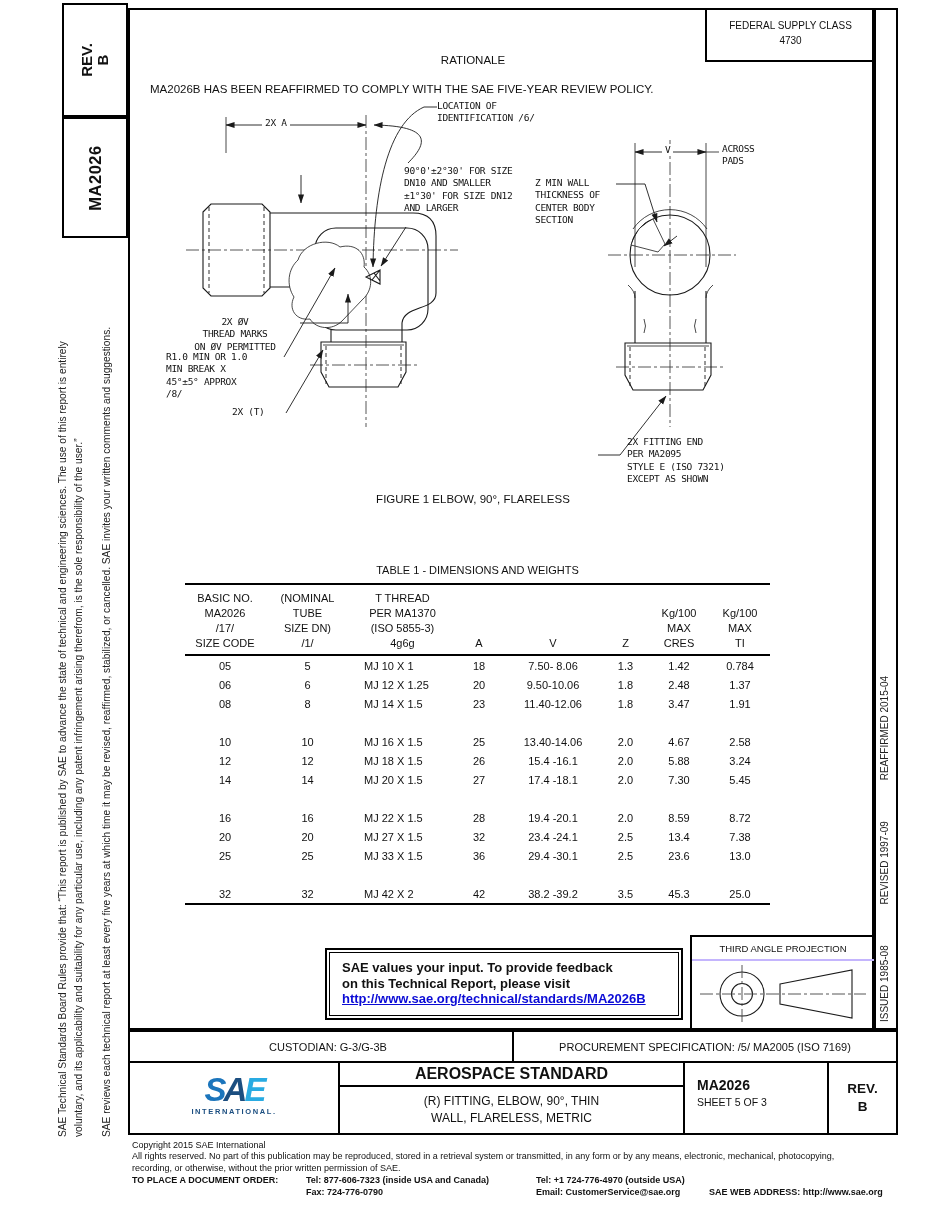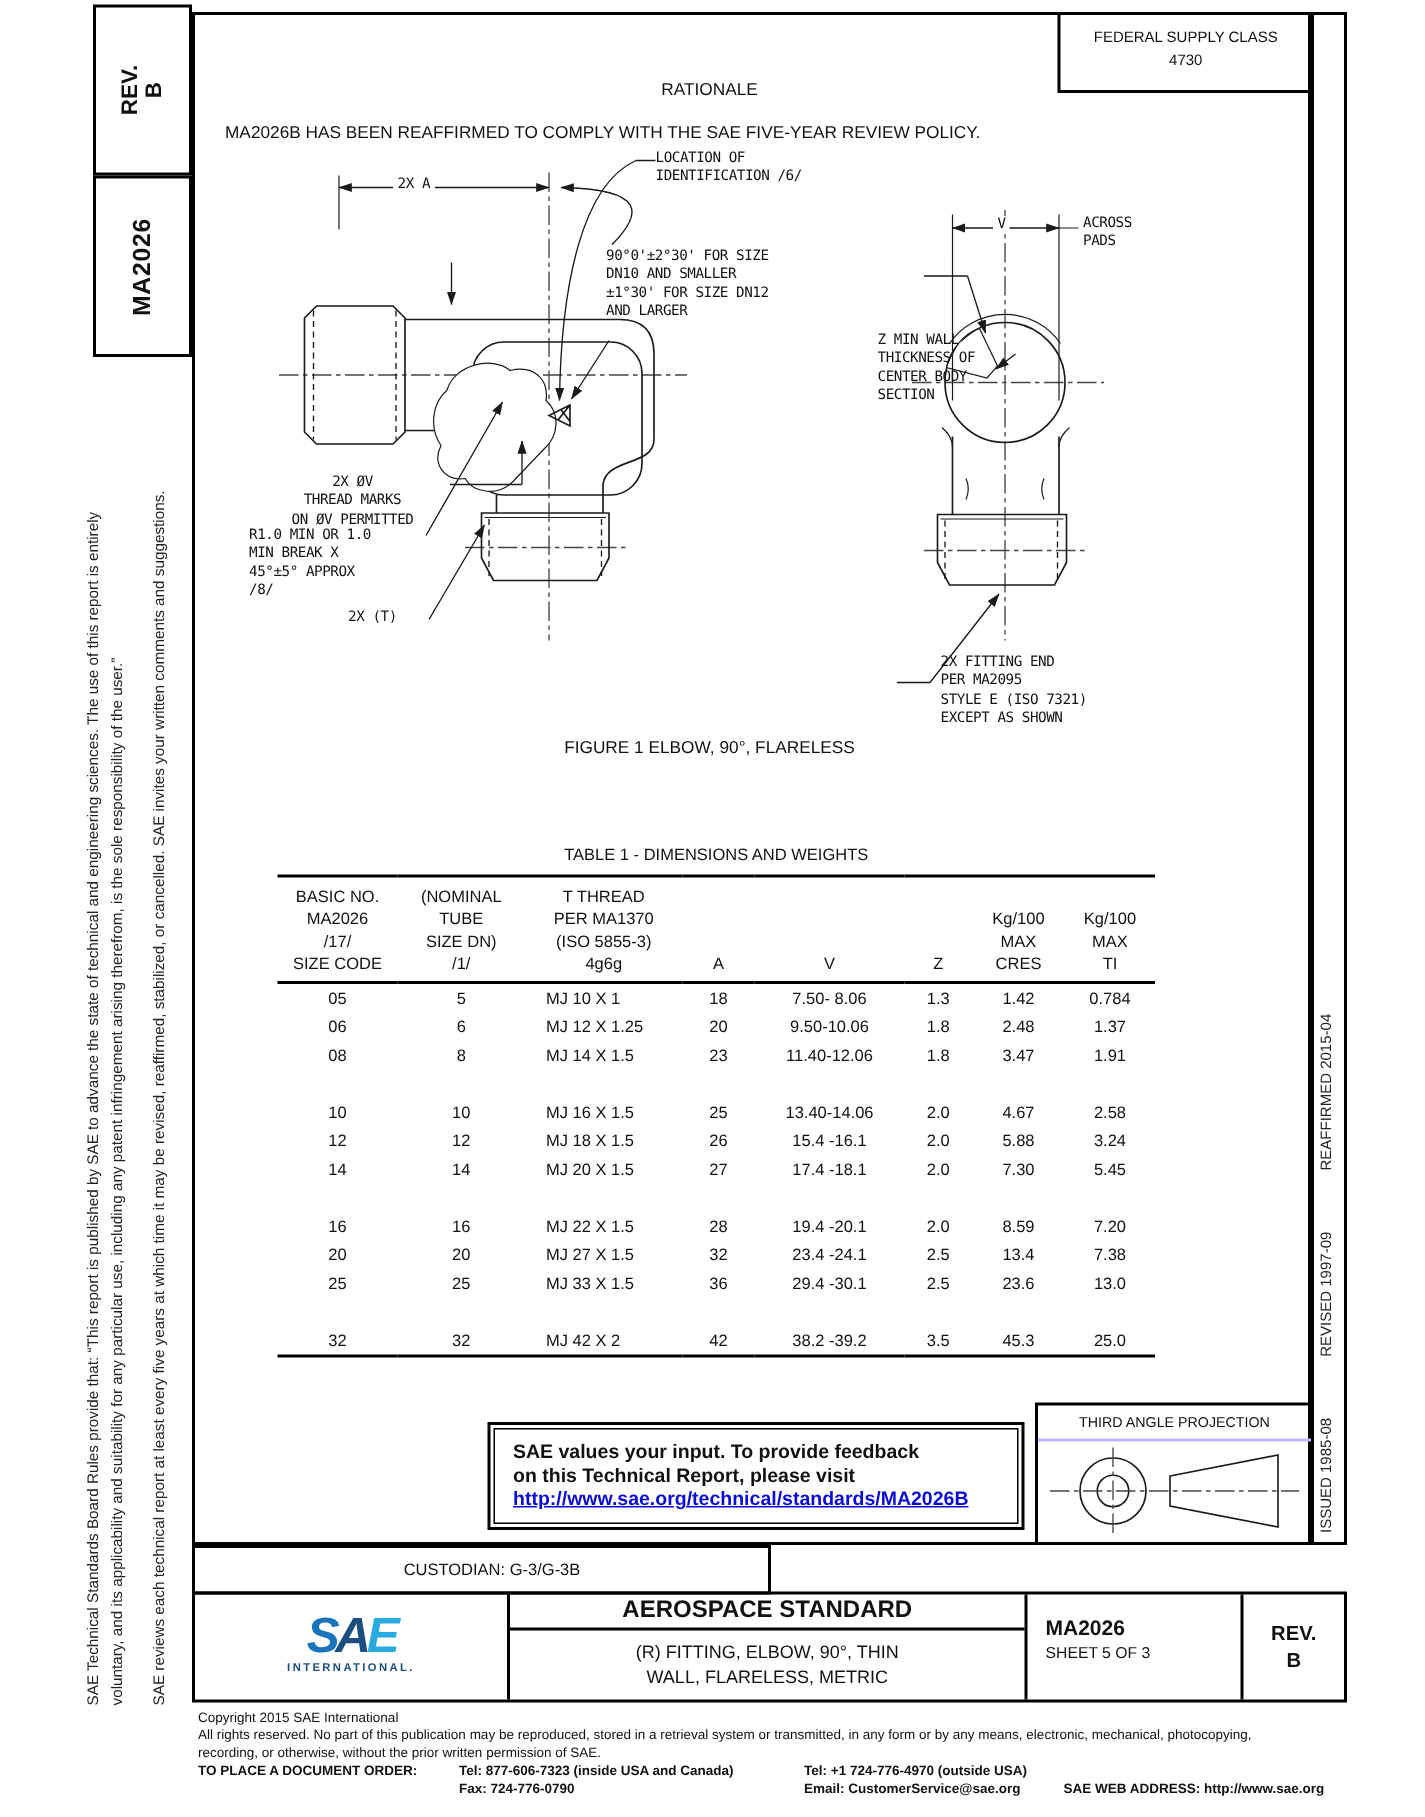--- a/index.html
+++ b/index.html
@@ -168,21 +168,21 @@
     <path class="ldr" d="M470,360 H492 M492,360 L538,301" marker-end="url(#ah)"></path>
   </svg>
 
   <div class="abs cad onln" style="left:262px;top:117px;">2X A</div>
   <div class="abs cad" style="left:437px;top:100px;">LOCATION OF
 IDENTIFICATION /6/</div>
   <div class="abs cad" style="left:404px;top:165px;">90°0'±2°30' FOR SIZE
 DN10 AND SMALLER
 ±1°30' FOR SIZE DN12
 AND LARGER</div>
-  <div class="abs cad" style="left:585px;top:177px;margin-top:44px;">Z MIN WALL
+  <div class="abs cad" style="left:535px;top:177px;">Z MIN WALL
 THICKNESS OF
 CENTER BODY
 SECTION</div>
   <div class="abs cad onln" style="left:662px;top:144px;">V</div>
   <div class="abs cad" style="left:722px;top:143px;">ACROSS
 PADS</div>
   <div class="abs cad" style="left:166px;top:316px;width:138px;text-align:center;">2X ØV
 THREAD MARKS
 ON ØV PERMITTED</div>
   <div class="abs cad" style="left:166px;top:351px;">R1.0 MIN OR 1.0
@@ -304,21 +304,21 @@
             <td colspan="8"></td>
           </tr>
           <tr>
             <td>16</td>
             <td>16</td>
             <td class="thread-col">MJ 22 X 1.5</td>
             <td>28</td>
             <td>19.4 -20.1</td>
             <td>2.0</td>
             <td>8.59</td>
-            <td>7.20</td>
+            <td>8.72</td>
           </tr>
           <tr>
             <td>20</td>
             <td>20</td>
             <td class="thread-col">MJ 27 X 1.5</td>
             <td>32</td>
             <td>23.4 -24.1</td>
             <td>2.5</td>
             <td>13.4</td>
             <td>7.38</td>
@@ -364,20 +364,23 @@
       <circle class="ln" cx="50" cy="33" r="22"></circle>
       <circle class="ln" cx="50" cy="33" r="10.5"></circle>
       <path class="cl" d="M8,33 H174"></path>
       <path class="cl" d="M50,4 V62"></path>
       <path class="ln" d="M88,23 L160,9 V57 L88,43 Z"></path>
     </svg>
   </div>
 
   <div class="abs box" style="left:128px;top:1030px;width:386px;height:33px;font-size:11px;display:flex;align-items:center;padding-left:14px;justify-content:center;">
     <span>CUSTODIAN: G-3/G-3B</span>
+  </div>
+  <div class="abs box" style="left:512px;top:1030px;width:386px;height:33px;font-size:11px;display:flex;align-items:center;justify-content:center;">
+    <span>PROCUREMENT SPECIFICATION: /5/ MA2005 (ISO 7169)</span>
   </div>
 
   <div class="abs box" style="left:128px;top:1061px;width:770px;height:74px;">
 
     <div class="tb-cell" style="left:0;top:4px;width:208px;height:54px;display:flex;flex-direction:column;align-items:center;justify-content:center;">
       <div class="sae-logo">
         <span class="l-s">S</span><span class="l-a">A</span><span class="l-e">E</span>
       </div>
       <div class="sae-sub">INTERNATIONAL.</div>
     </div>

